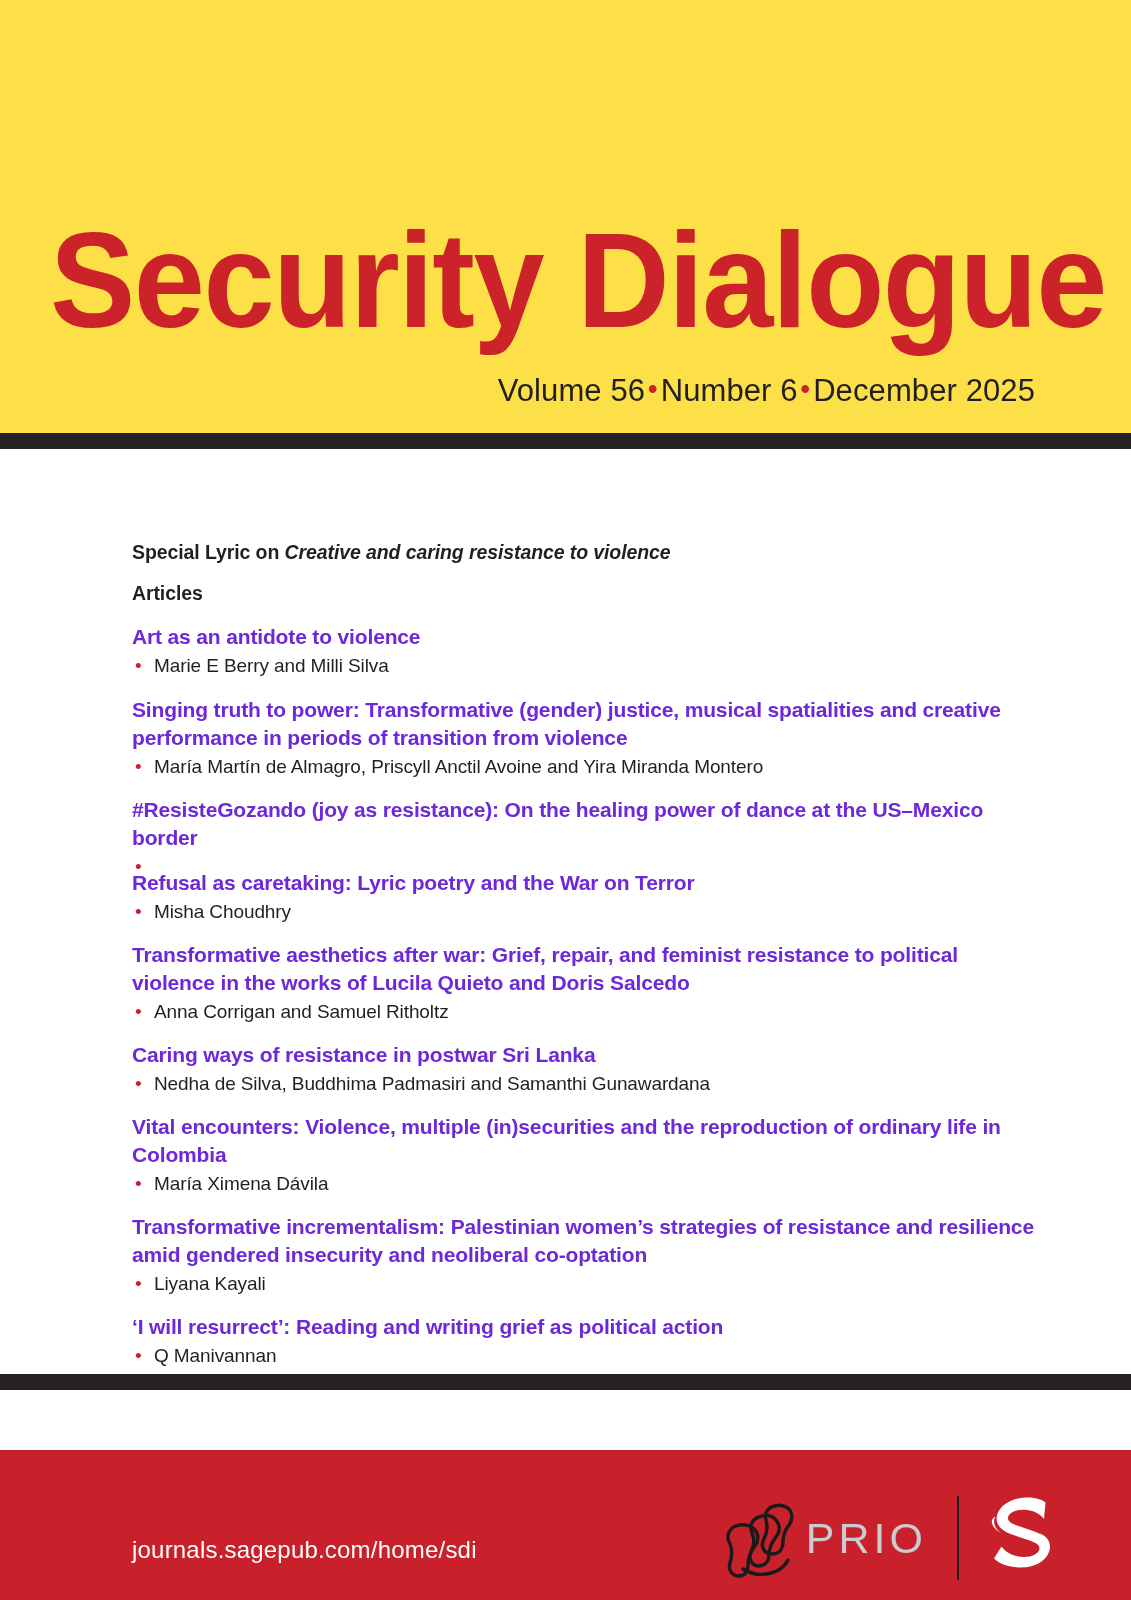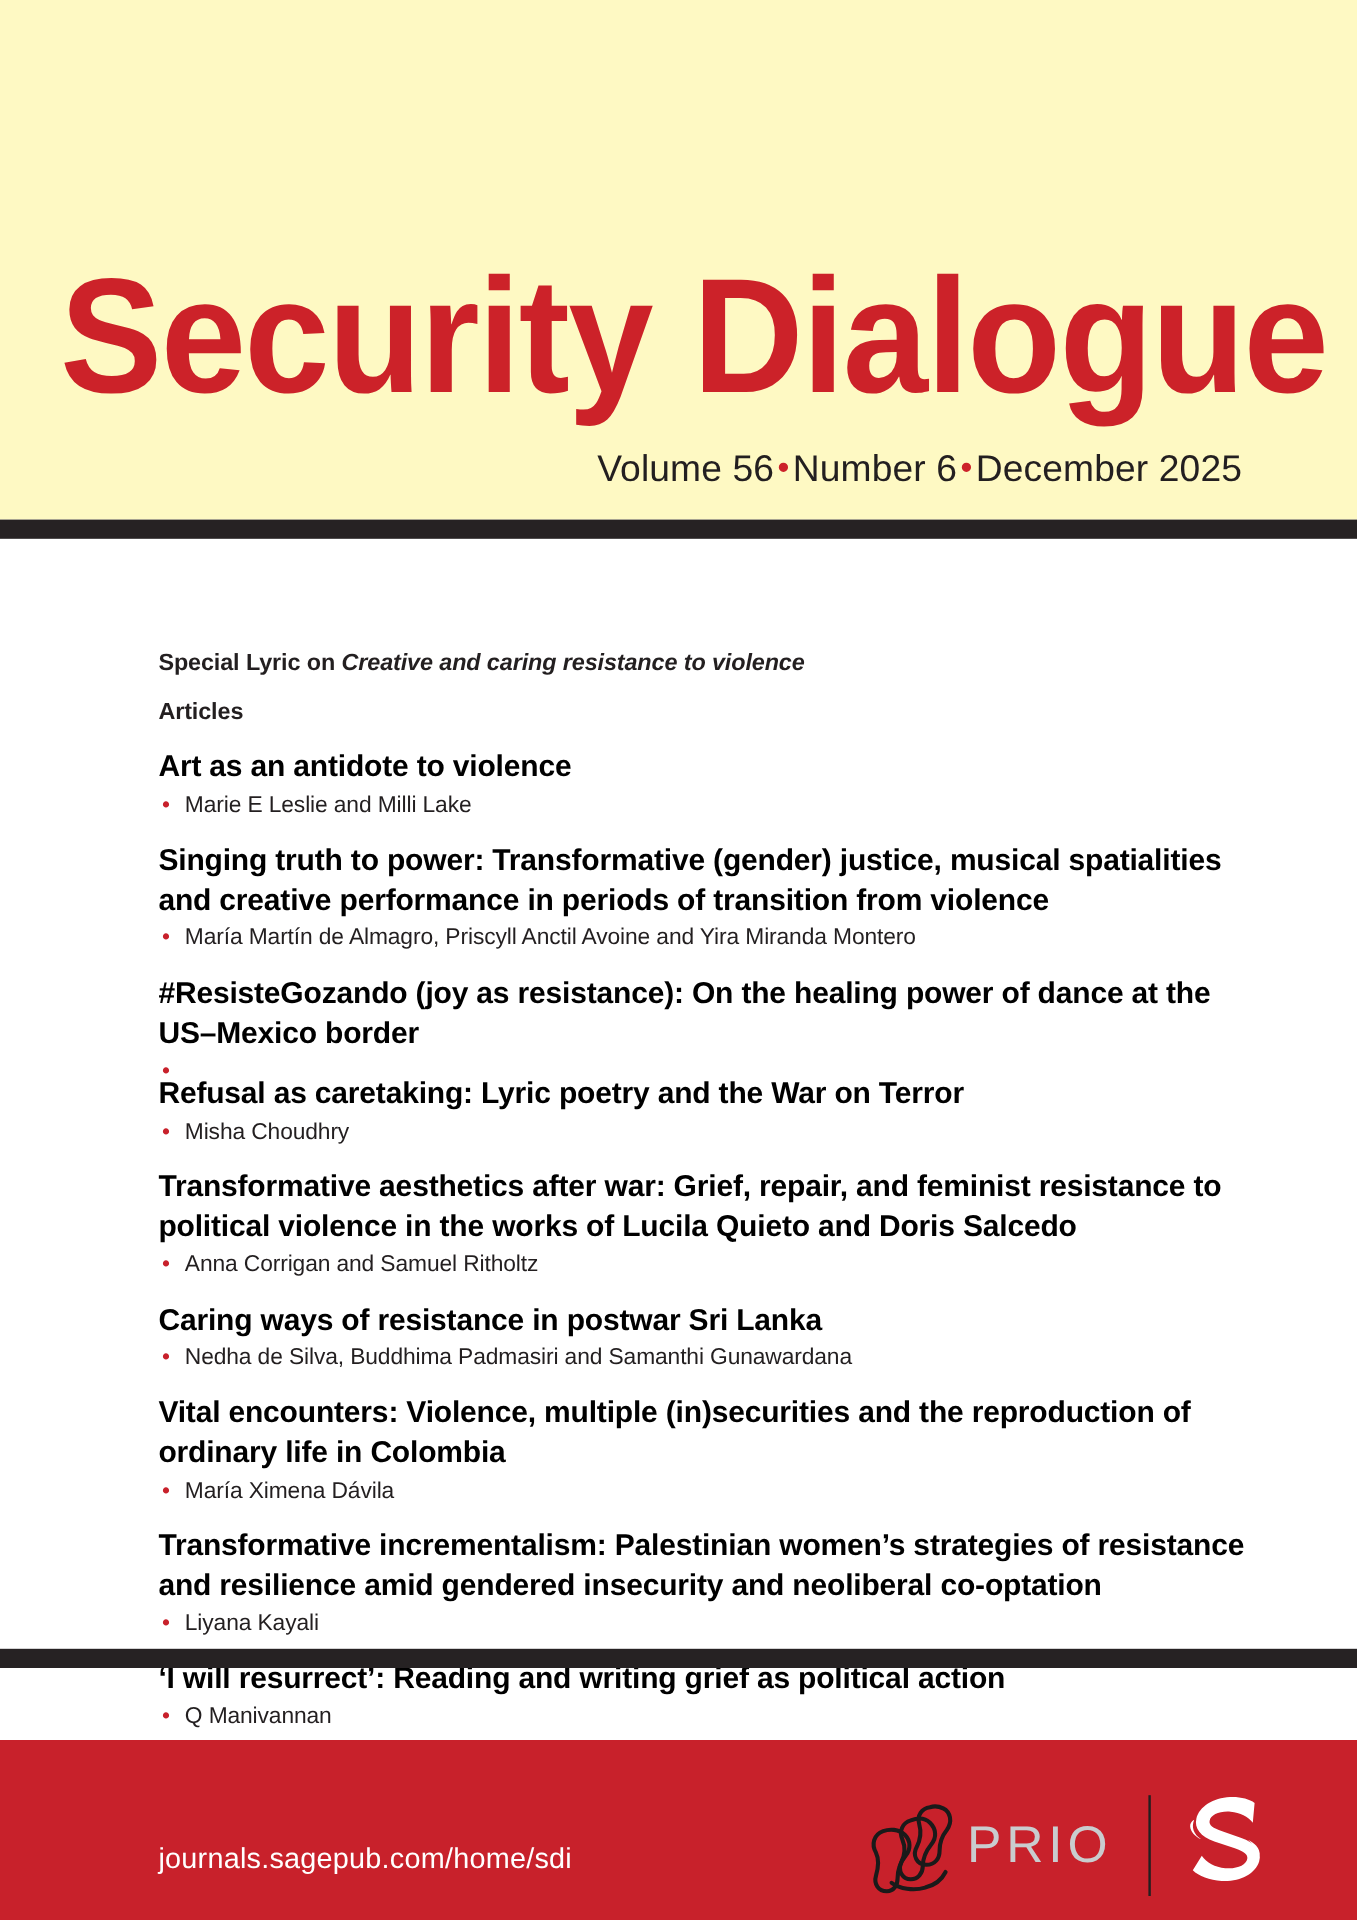--- a/index.html
+++ b/index.html
@@ -15,21 +15,21 @@
     overflow: hidden;
     position: relative;
   }
 
   
   #masthead {
     position: absolute;
     top: 0; left: 0;
     width: 1131px;
     height: 433px;
-    background: #fef9c3;
+    background: #fde047;
   }
   #journal-title {
     position: absolute;
     left: 50px;
     top: 212px;
     width: 1000px;
     text-align: left;
     font-family: "Liberation Sans", sans-serif;
     font-weight: bold;
     font-size: 136px;
@@ -84,23 +84,23 @@
     line-height: 1.32;
     margin-bottom: 15px;
     letter-spacing: -0.1px;
   }
   .contents-head .it { font-style: italic; margin-top: 28px; }
 
   .article {
     margin-bottom: 17px;
   }
   .article-title {
-    font-size: 25px;
-    font-weight: bold;
-    color: #000000;
+    font-size: 21px;
+    font-weight: bold;
+    color: #6d28d9;
     line-height: 1.33;
     letter-spacing: -0.15px;
   }
   .article-title .it { }
   .authors {
     font-size: 19px;
     font-weight: 400;
     color: #231f20;
     line-height: 1.33;
     padding-left: 22px;
@@ -174,21 +174,21 @@
 
 <div id="contents">
   <div class="contents-head">
     <span>Special Lyric on </span><span class="it">Creative and caring resistance to violence</span>
   </div>
   <div class="contents-head" style="margin-bottom:17px;">Articles</div>
 
   <div id="article-list">
       <div class="article">
         <div class="article-title"><span>Art as an antidote to violence</span></div>
-        <div class="authors"><span class="bullet">•</span><span>Marie E Leslie and Milli Lake</span></div>
+        <div class="authors"><span class="bullet">•</span><span>Marie E Berry and Milli Silva</span></div>
       </div>
       <div class="article">
         <div class="article-title"><span>Singing truth to power: Transformative (gender) justice, musical spatialities and creative performance in periods of transition from violence</span></div>
         <div class="authors"><span class="bullet">•</span><span>María Martín de Almagro, Priscyll Anctil Avoine and Yira Miranda Montero</span></div>
       </div>
       <div class="article">
         <div class="article-title"><span class="it">#ResisteGozando</span><span> (joy as resistance): On the healing power of dance at the US–Mexico border</span></div>
         <div class="authors"><span class="bullet">•</span></div>
       </div>
       <div class="article">

